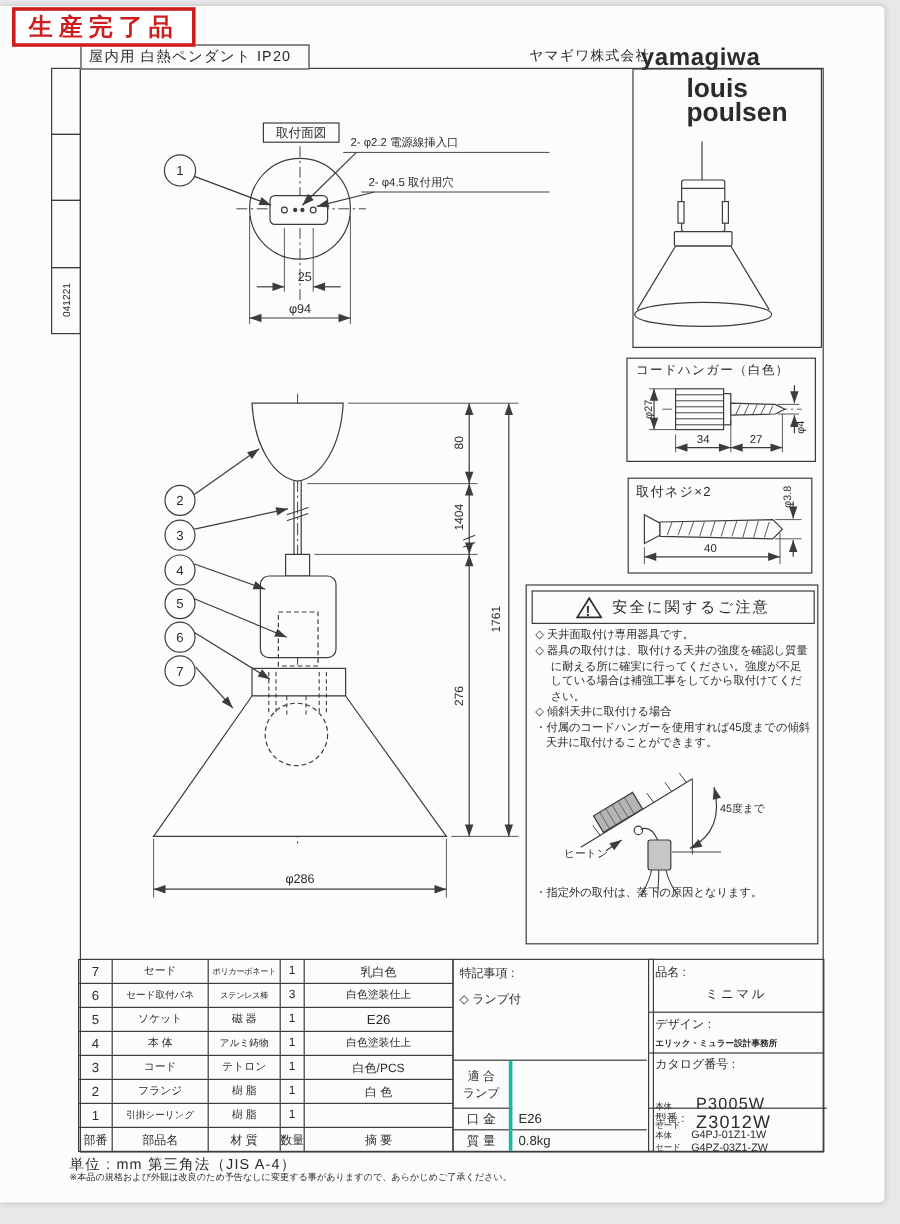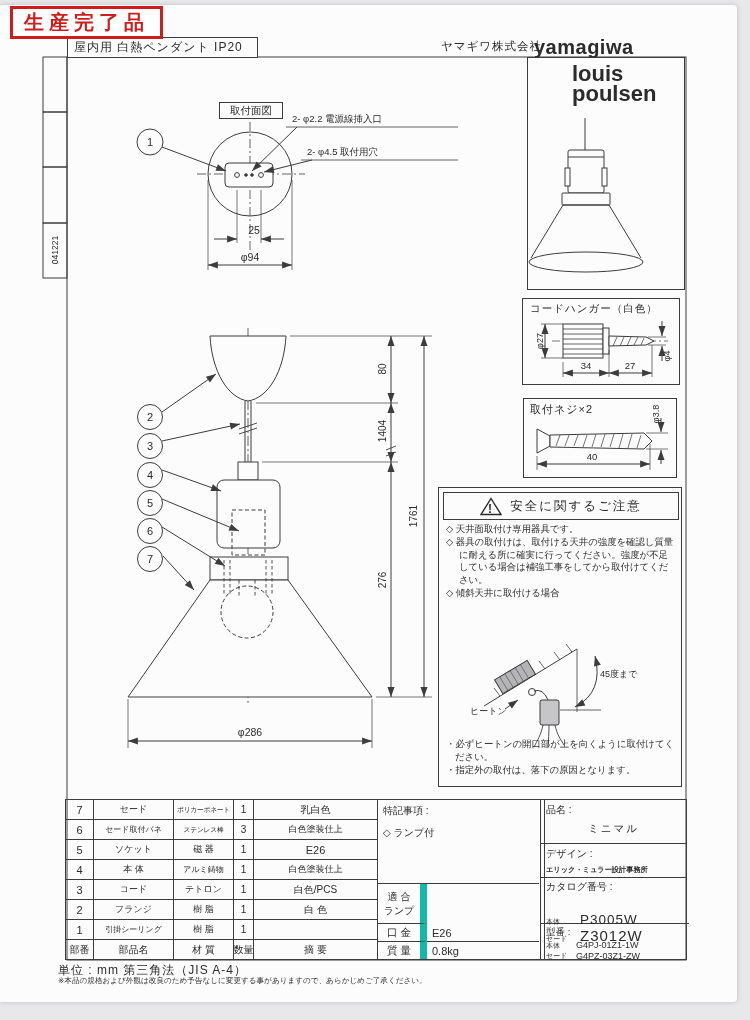--- a/index.html
+++ b/index.html
@@ -33,21 +33,21 @@
   .ptable{left:65px;top:799px;width:313px;height:161px;border:1px solid #3c3c3c;display:grid;
           grid-template-columns:28px 80px 60px 20px 123px;grid-auto-rows:20px;font-size:10px;z-index:2}
   .ptable>div{border-right:1px solid #3c3c3c;border-bottom:1px solid #3c3c3c;display:flex;align-items:center;
               justify-content:center;overflow:hidden;white-space:nowrap;box-sizing:border-box}
   .ptable>div:nth-child(5n){border-right:none}
   .ptable>div:nth-child(n+36){border-bottom:none}
   .f11{font-size:11px}.f9{font-size:9px}.f8{font-size:8px}.m7{font-size:6.8px;letter-spacing:-0.3px}
   .stable{left:377px;top:799px;width:168px;height:161px;border:1px solid #3c3c3c;z-index:2}
   .rtable{left:540px;top:799px;width:147px;height:161px;border:1px solid #3c3c3c;z-index:2}
   .cell{position:absolute;box-sizing:border-box}
-  .bb{border-bottom:1px solid #3c3c3c}.br{border-right:7px solid #14b8a6}
+  .bb{border-bottom:1px solid #3c3c3c}.br{border-right:3px solid #14b8a6}
   .lbl{font-size:10px}
   .foot1{left:58px;top:962px;font-size:12px;letter-spacing:1px;z-index:2}
   .foot2{left:58px;top:976px;font-size:7.6px;z-index:2}
 </style>
 </head>
 <body>
 
 <div class="abs paper"></div>
 
 <svg class="lines" width="750" height="1020" viewBox="0 0 750 1020">
@@ -243,23 +243,23 @@
     <svg width="22" height="19" viewBox="0 0 22 19">
       <path d="M11,1.5 L21,17.5 L1,17.5 Z" fill="none" stroke="#2b2b2b" stroke-width="1.4"></path>
       <text x="11" y="16" text-anchor="middle" font-size="12" font-weight="bold" fill="#2b2b2b">!</text>
     </svg>
     <span>安全に関するご注意</span>
   </div>
   <div class="sf-items">
     <div class="si">◇ 天井面取付け専用器具です。</div>
     <div class="si">◇ 器具の取付けは、取付ける天井の強度を確認し質量に耐える所に確実に行ってください。強度が不足している場合は補強工事をしてから取付けてください。</div>
     <div class="si">◇ 傾斜天井に取付ける場合</div>
+    <div class="si dot">・付属のコードハンガーを使用すれば45度までの傾斜天井に取付けることができます。</div>
   </div>
   <div class="sf-notes">
-    <div class="si dot">・必ずヒートンの開口部が上を向くように取付けてください。</div>
     <div class="si dot">・指定外の取付は、落下の原因となります。</div>
   </div>
 </div>
 
 <div class="abs ptable">
   <div class="f11">7</div>
   <div class="f9">セード</div>
   <div class="m7">ポリカーボネート</div>
   <div>1</div>
   <div>乳白色</div>

